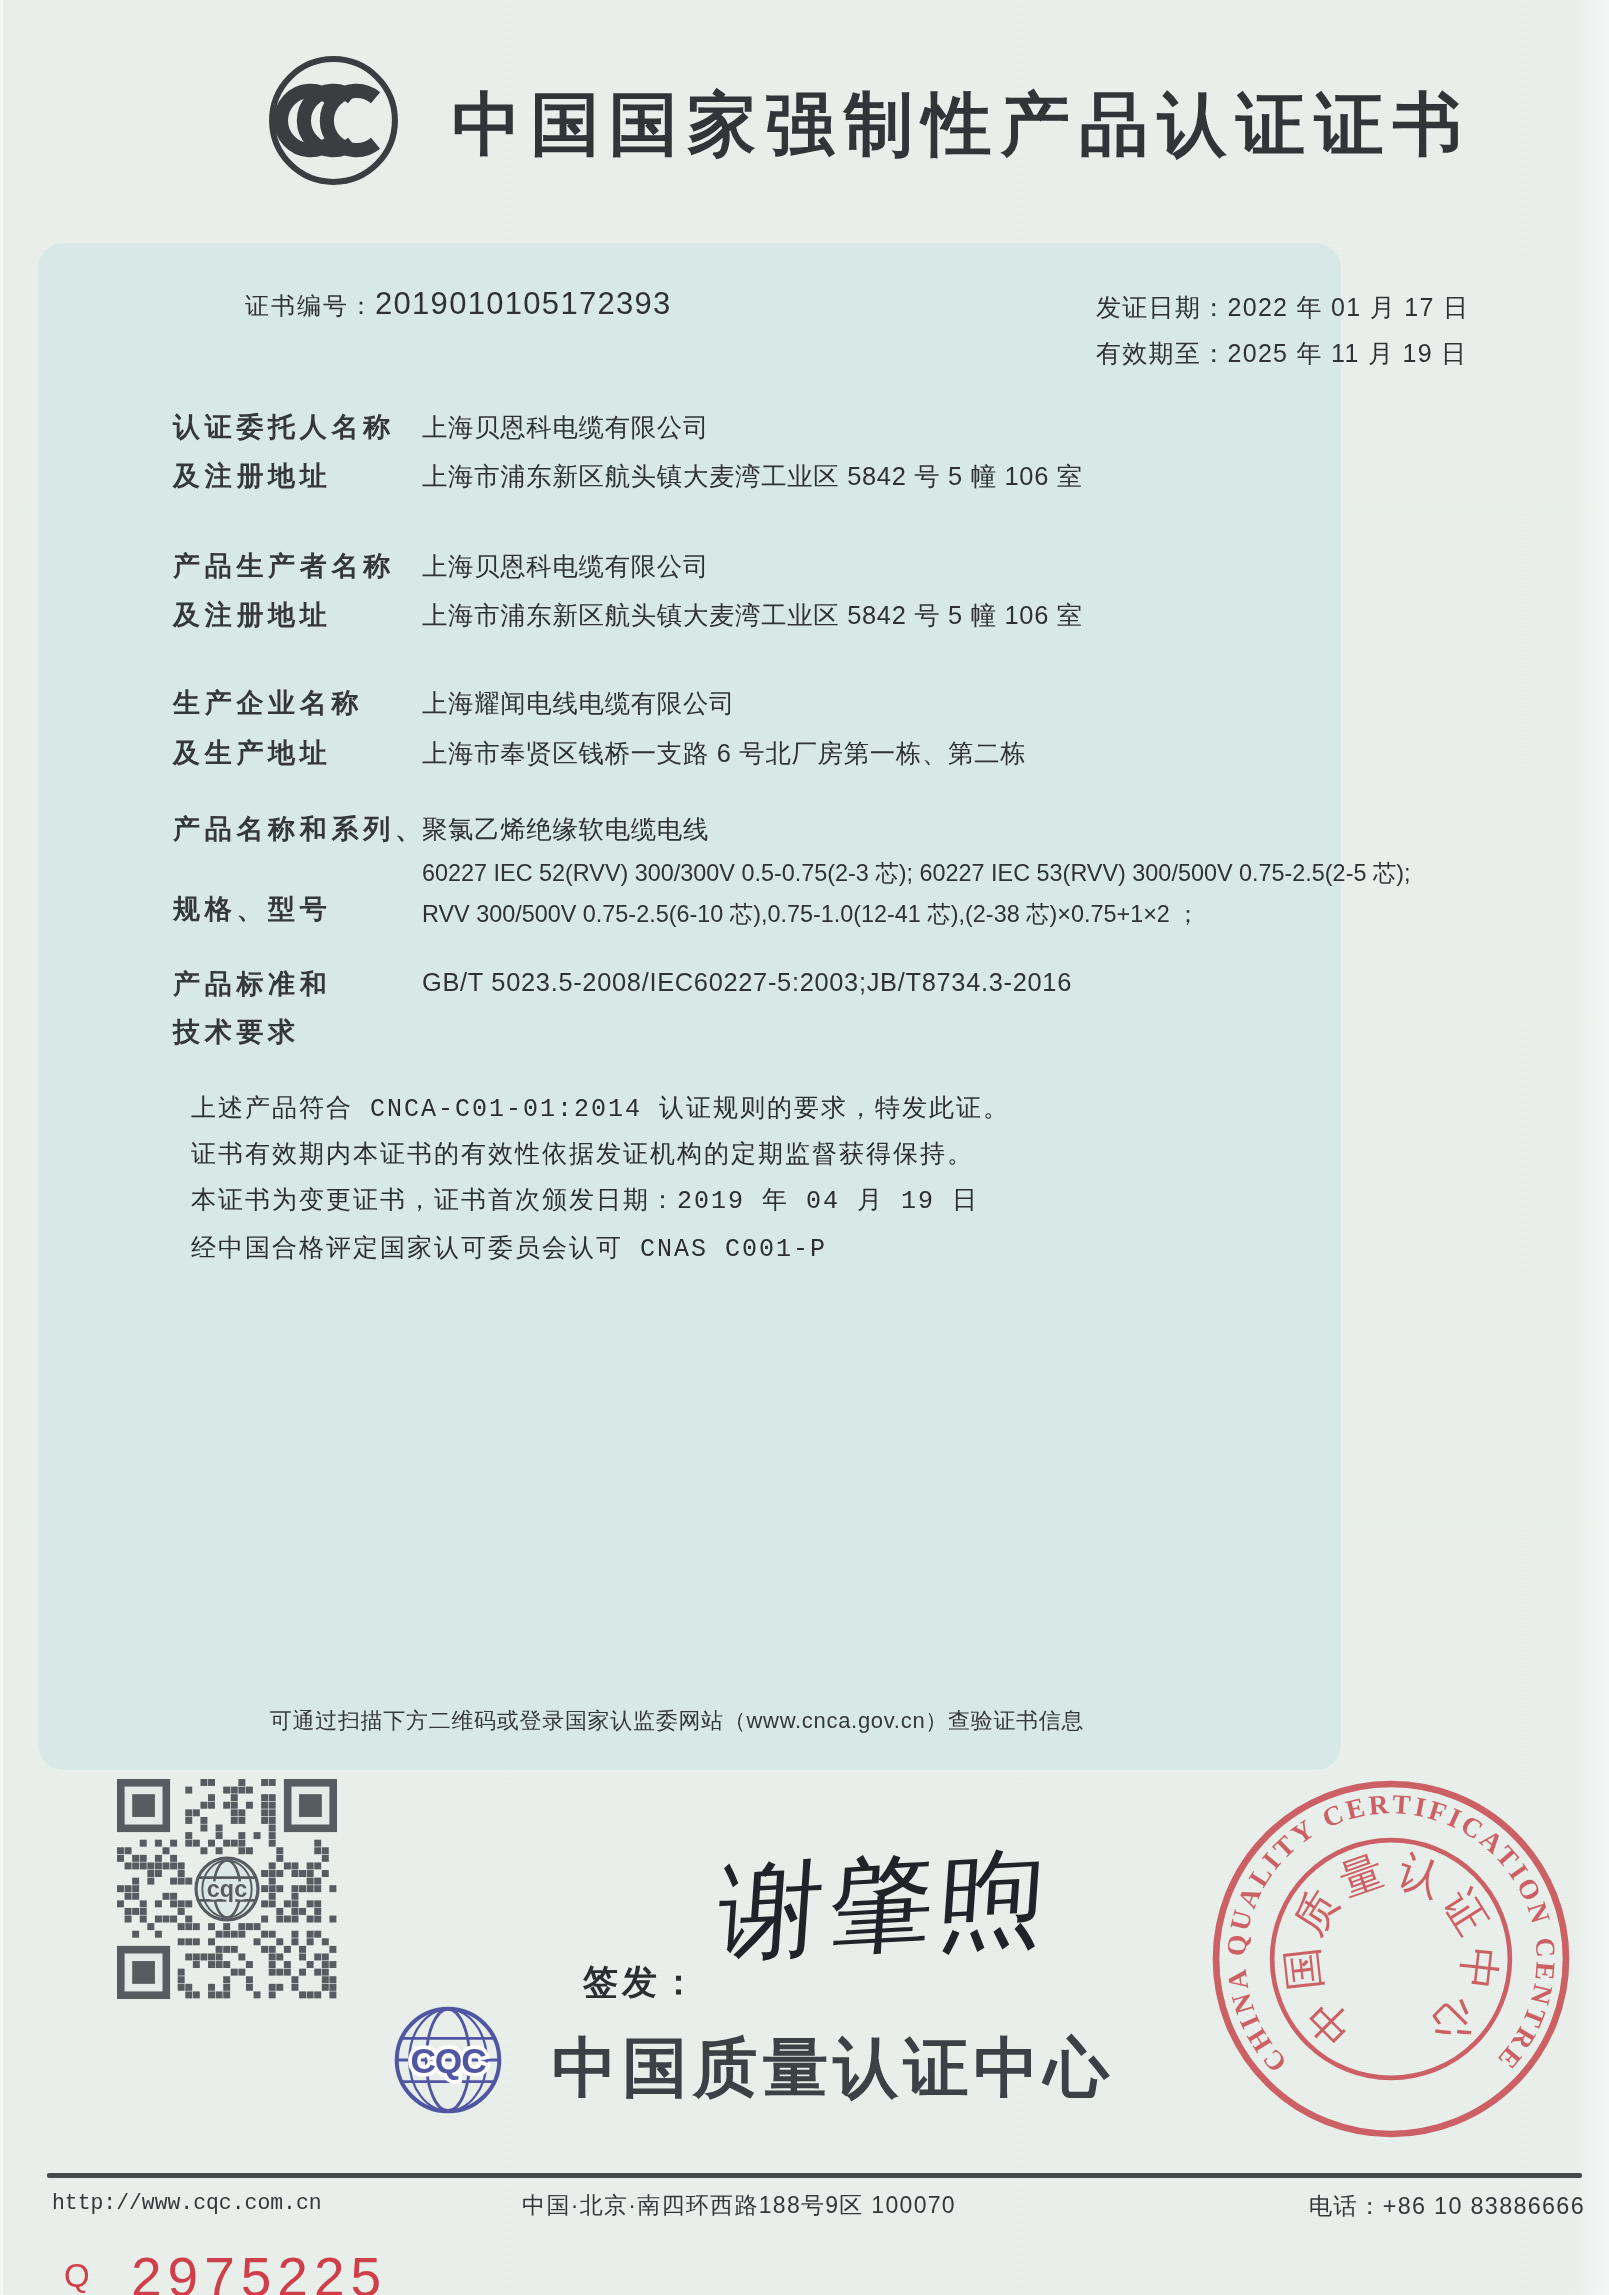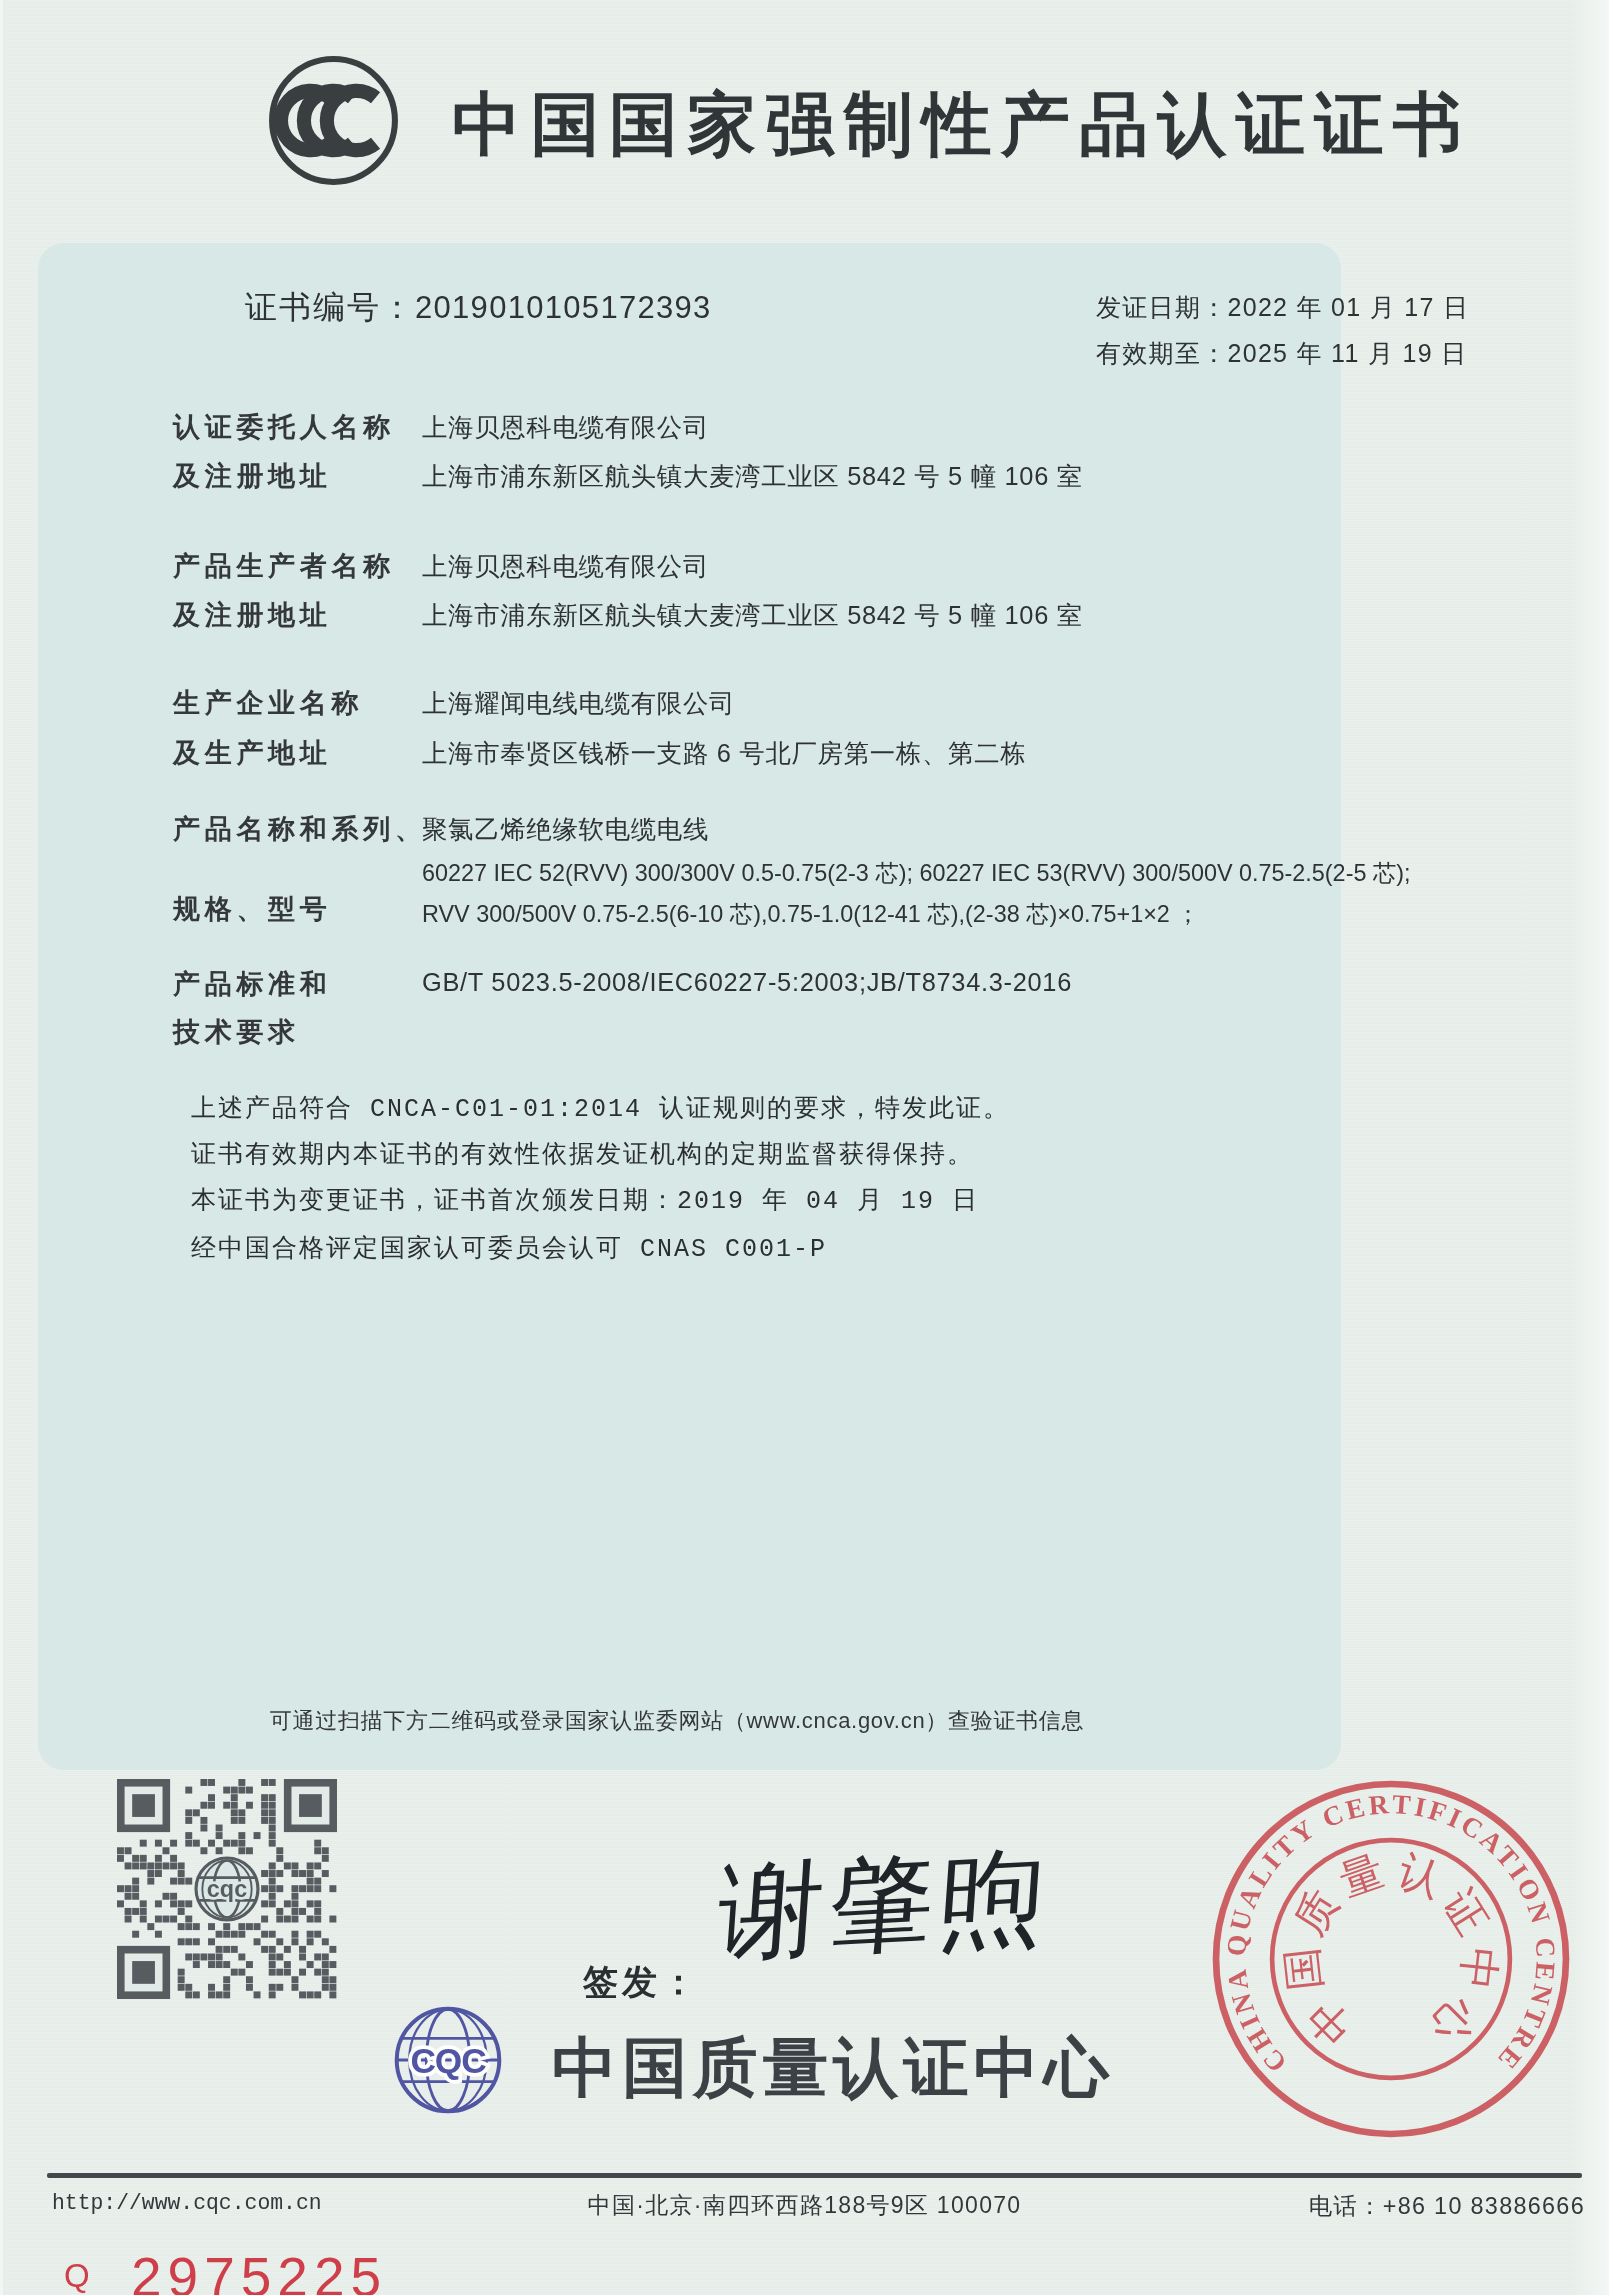--- a/index.html
+++ b/index.html
@@ -10,21 +10,21 @@
       #e6ede9;
     font-family:"Liberation Sans", sans-serif; color:#2e3235;}
   #panel{position:absolute;left:38px;top:243px;width:1303px;height:1527px;
     background:#d8e8e6;border-radius:25.4px;}
   
   #ccc-logo{position:absolute;left:266px;top:53px;width:135px;height:135px;}
   #title{position:absolute;left:452px;top:79px;font-size:69px;font-weight:bold;
     letter-spacing:9.4px;color:#323538;white-space:nowrap;}
   
   #certline{position:absolute;left:245px;top:286px;white-space:nowrap;}
-  #certline .l{font-size:32px;letter-spacing:2px;vertical-align:baseline;}
+  #certline .l{font-size:24px;letter-spacing:2px;vertical-align:baseline;}
   #certline .n{font-size:31px;letter-spacing:1.3px;vertical-align:baseline;text-align:right;}
   .dateline{position:absolute;left:1096px;font-size:25px;letter-spacing:1.3px;white-space:nowrap;}
   
   .lbl{position:absolute;left:173px;font-size:27px;font-weight:bold;letter-spacing:4.7px;
     color:#34383b;white-space:nowrap;}
   .val{position:absolute;left:422px;font-size:25.4px;letter-spacing:0.7px;white-space:nowrap;}
   .spec{font-size:23.4px;letter-spacing:0;}
   
   .note{position:absolute;left:191px;font-size:25px;letter-spacing:2px;
     font-family:Liberation Mono, monospace;color:#2b2f32;white-space:nowrap;}
@@ -42,21 +42,21 @@
   #cqc-logo{position:absolute;left:391px;top:2003px;width:114px;height:114px;}
   #issuer{position:absolute;left:520px;top:2024px;font-size:65px;font-weight:600;
     letter-spacing:5.3px;color:#3c4145;white-space:nowrap;margin-left:32px;}
   
   #stamp{position:absolute;left:1204px;top:1772px;width:374px;height:374px;
     mix-blend-mode:multiply;opacity:.92;}
   
   #rule{position:absolute;left:47px;top:2173px;width:1535px;height:4.7px;background:#45484b;border-radius:2px;}
   #furl{position:absolute;left:52px;top:2191px;font-family:"Liberation Mono", monospace;
     font-size:21.4px;color:#33373a;}
-  #faddr{position:absolute;left:0;top:2190px;width:1609px;text-align:center;
+  #faddr{position:absolute;left:0;top:2190px;width:1478px;text-align:center;
     font-size:23px;letter-spacing:1.3px;color:#33373a;}
   #fphone{position:absolute;right:24px;top:2190px;font-size:23.4px;letter-spacing:1.3px;color:#33373a;}
   #serialQ{position:absolute;left:64px;top:2257px;font-size:33px;color:#cf3f49;}
   #serialN{position:absolute;left:131px;top:2245px;font-size:55px;letter-spacing:6px;
     color:#cf3f49;font-weight:500;white-space:nowrap;}
   .qf{fill:#575c61;}
 </style>
 </head>
 <body>
 

